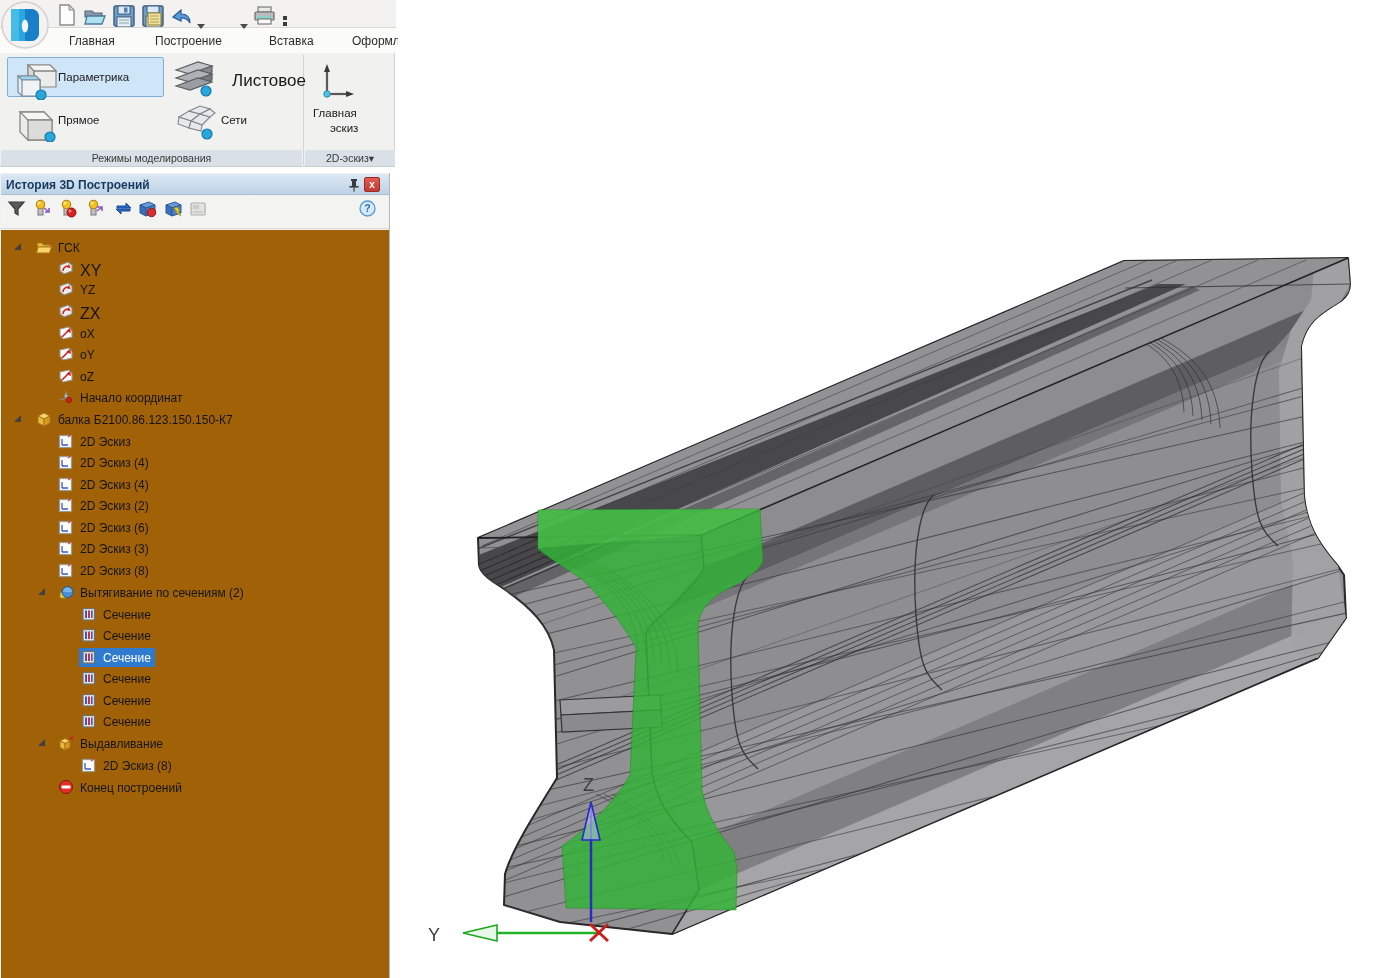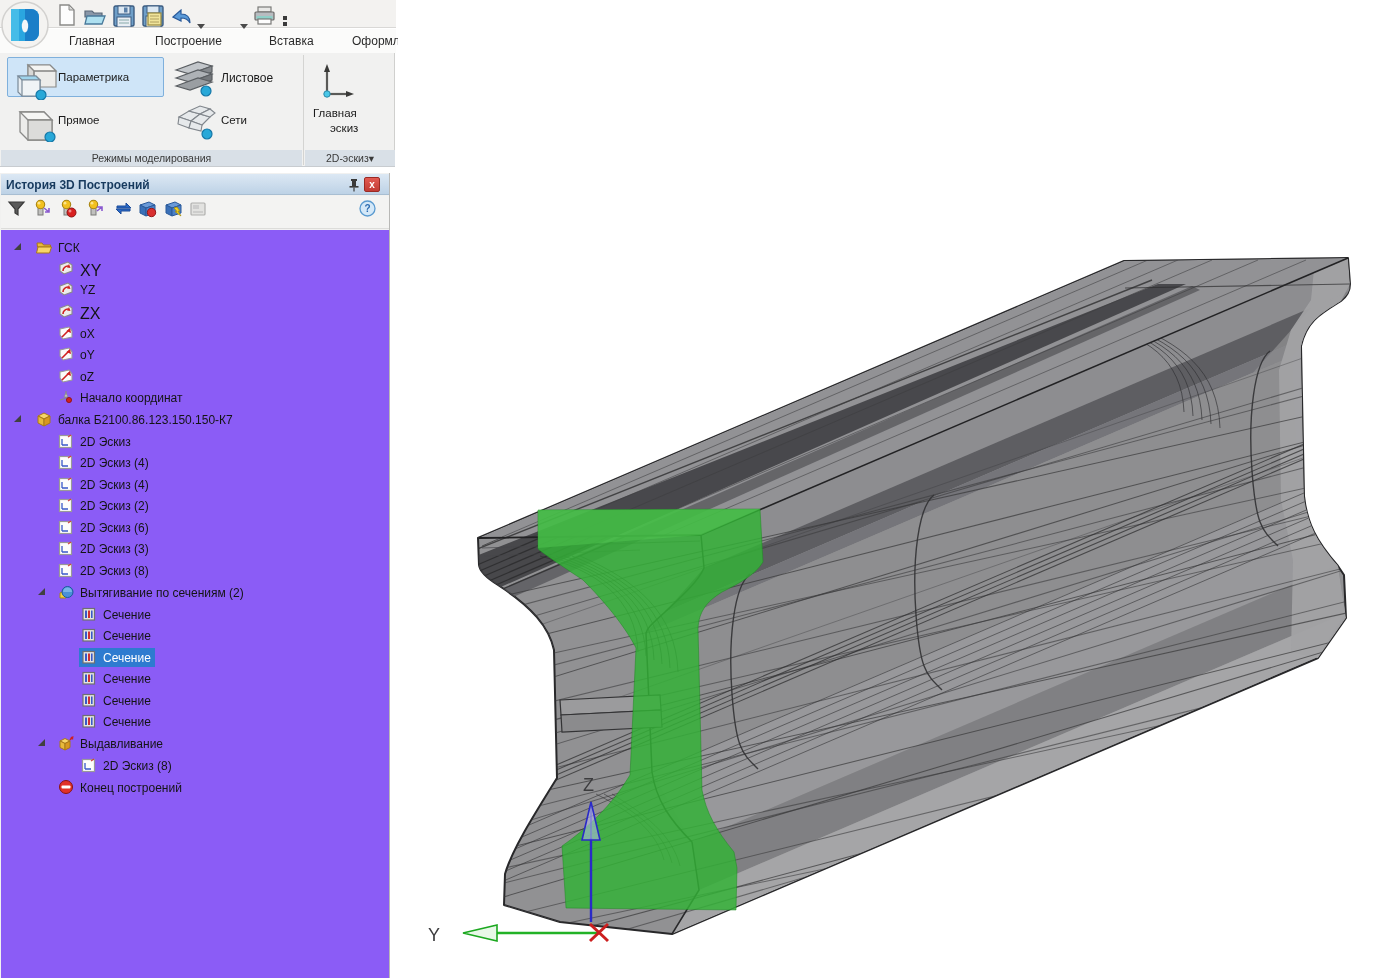--- a/index.html
+++ b/index.html
@@ -263,21 +263,21 @@
 <div class="abs" style="left:172px;top:58px"><svg width="46" height="42" viewBox="0 0 46 42">
       <g stroke="#5a5e62" stroke-width="1.2">
 <polygon points="4,12 26,4 40,8 18,16" fill="#c2c6ca"></polygon>
 <polygon points="18,16 40,8 40,14 18,22" fill="#84888c"></polygon>
 <polygon points="4,20 26,12 40,16 18,24" fill="#aeb2b6"></polygon>
 <polygon points="18,24 40,16 40,22 18,30" fill="#74787c"></polygon>
 <polygon points="4,28 26,20 40,24 18,32" fill="#9a9ea2"></polygon>
 </g>
 <circle cx="34" cy="33" r="5" fill="#28a8d8" stroke="#1578a8" stroke-width="1.2"></circle>
     </svg></div>
-<div class="abs" style="left:221px;top:71px;font-size:12px;color:#1a1a1a">Листовое</div>
+<div class="abs" style="left:232px;top:71px;font-size:17px;color:#1a1a1a">Листовое</div>
 <div class="abs" style="left:174px;top:100px"><svg width="44" height="42" viewBox="0 0 44 42">
       <g stroke="#80868c" stroke-width="1.1" fill="#e4e8ea" fill-opacity="0.85">
 <polygon points="5,17 15,11 26,14 17,21"></polygon>
 <polygon points="15,11 26,6 36,9 26,14"></polygon>
 <polygon points="17,21 26,14 36,17 28,25"></polygon>
 <polygon points="26,14 36,9 41,13 36,17"></polygon>
 <polygon points="5,17 17,21 15,28 4,24"></polygon>
 <polygon points="17,21 28,25 27,31 15,28"></polygon>
 </g>
 <circle cx="33" cy="34" r="5" fill="#28a8d8" stroke="#1578a8" stroke-width="1.2"></circle>
@@ -345,21 +345,21 @@
     <div style="position:absolute;left:188px;top:3px"><svg width="19" height="19" viewBox="0 0 19 19">
         <rect x="2" y="4" width="14" height="12" rx="1" fill="#e2e2e0" stroke="#b0b0ae" stroke-width="1.2"></rect>
         <rect x="4" y="6" width="6" height="4" fill="#cccccc"></rect>
         <line x1="4" y1="13" x2="14" y2="13" stroke="#c0c0be" stroke-width="1.2"></line>
       </svg></div>
     <div style="position:absolute;left:358px;top:4px"><svg width="17" height="17" viewBox="0 0 17 17">
         <circle cx="8.5" cy="8.5" r="7.5" fill="#d4e8f8" stroke="#5a9ad0" stroke-width="1.3"></circle>
         <text x="8.5" y="12" text-anchor="middle" font-size="10" font-weight="bold" fill="#2a6ab0" font-family="Liberation Sans">?</text>
       </svg></div>
   </div>
-<div class="abs" style="left:1px;top:230px;width:388px;height:748px;background:#8b5cf6">
+<div class="abs" style="left:1px;top:230px;width:388px;height:748px;background:#a16207">
 <div class="abs" style="left:0;top:-230px;width:388px;height:978px">
       <div style="position:absolute;left:13px;top:242px">
         <span style="position:absolute;width:0;height:0;border-left:7px solid transparent;border-bottom:7px solid #404040;transform:translateY(1px)"></span>
       </div>
       <div style="position:absolute;left:35px;top:239px"><svg width="16" height="16" viewBox="0 0 16 16">
           <path d="M1,4 h5 l1.5,2 h7 v2 h-13 z" fill="#e8b93c" stroke="#a87818" stroke-width="1"></path>
           <path d="M2,8 h13.5 l-2,6 h-13 z" fill="#f7d569" stroke="#a87818" stroke-width="1"></path>
         </svg></div>
       <div style="position:absolute;left:57px;top:241px;font-size:12px;color:#141414;white-space:nowrap">ГСК</div>
       <div style="position:absolute;left:57px;top:260px"><svg width="16" height="16" viewBox="0 0 16 16">

